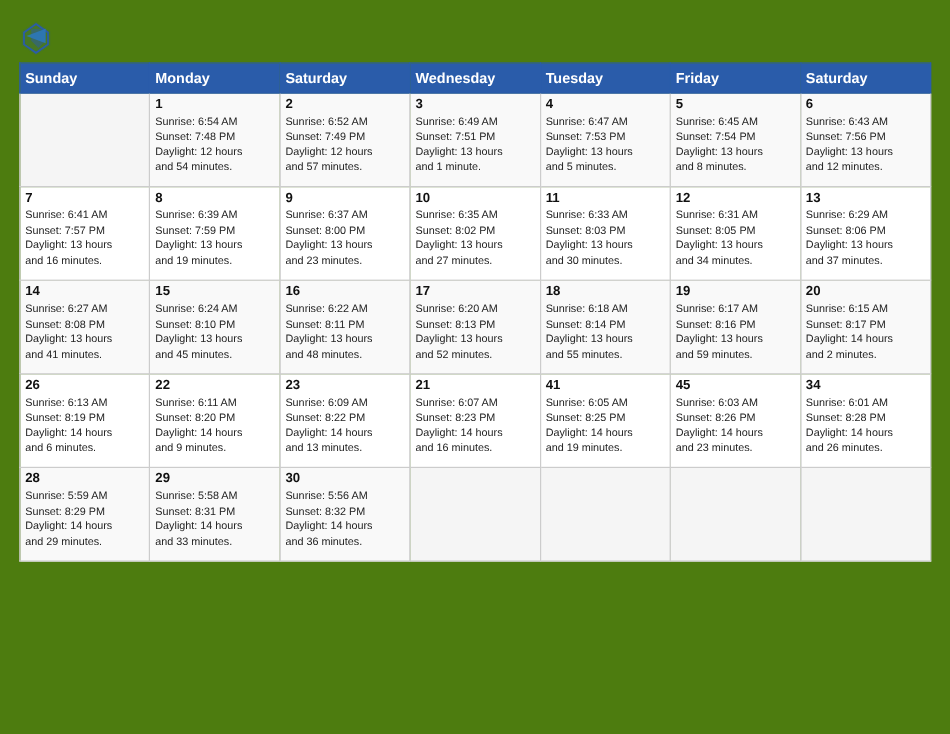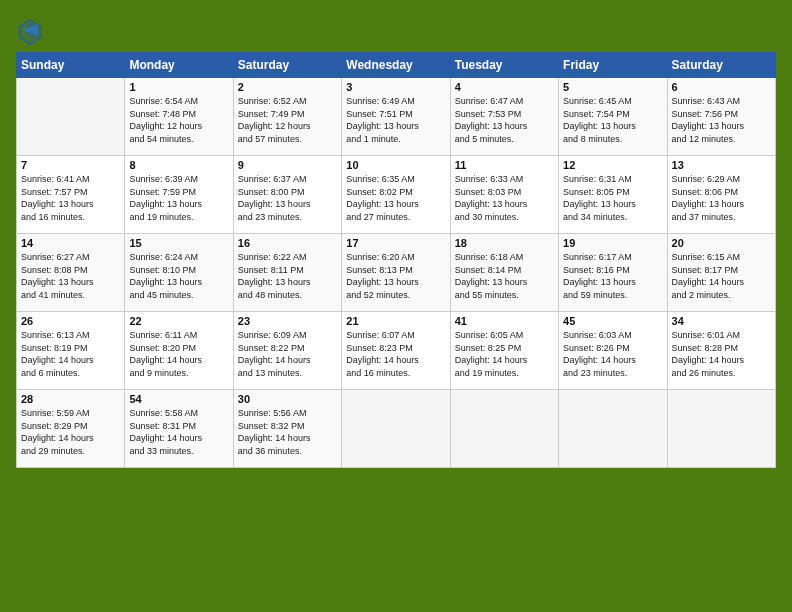--- a/index.html
+++ b/index.html
@@ -255,21 +255,21 @@
             <span class="day-num">34</span>
             <div class="cell-info">Sunrise: 6:01 AM<br>Sunset: 8:28 PM<br>Daylight: 14 hours<br>and 26 minutes.</div>
           </td>
         </tr>
         <tr>
           <td>
             <span class="day-num">28</span>
             <div class="cell-info">Sunrise: 5:59 AM<br>Sunset: 8:29 PM<br>Daylight: 14 hours<br>and 29 minutes.</div>
           </td>
           <td>
-            <span class="day-num">54</span>
+            <span class="day-num">29</span>
             <div class="cell-info">Sunrise: 5:58 AM<br>Sunset: 8:31 PM<br>Daylight: 14 hours<br>and 33 minutes.</div>
           </td>
           <td>
             <span class="day-num">30</span>
             <div class="cell-info">Sunrise: 5:56 AM<br>Sunset: 8:32 PM<br>Daylight: 14 hours<br>and 36 minutes.</div>
           </td>
           <td class="empty-cell"></td>
           <td class="empty-cell"></td>
           <td class="empty-cell"></td>
           <td class="empty-cell"></td>

